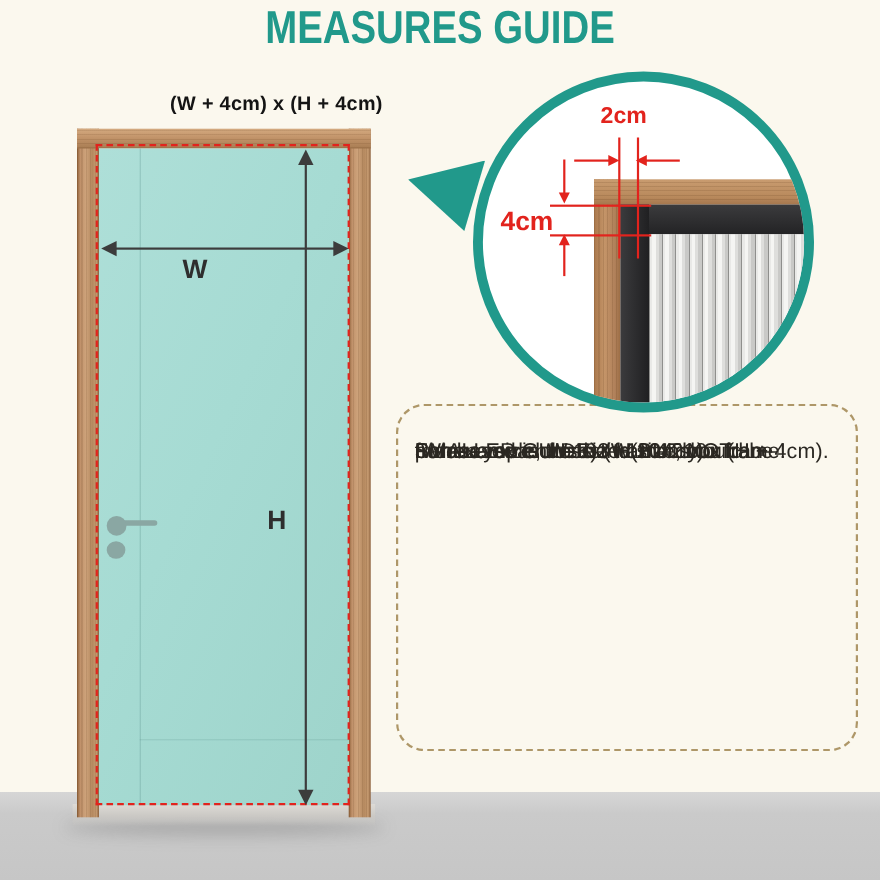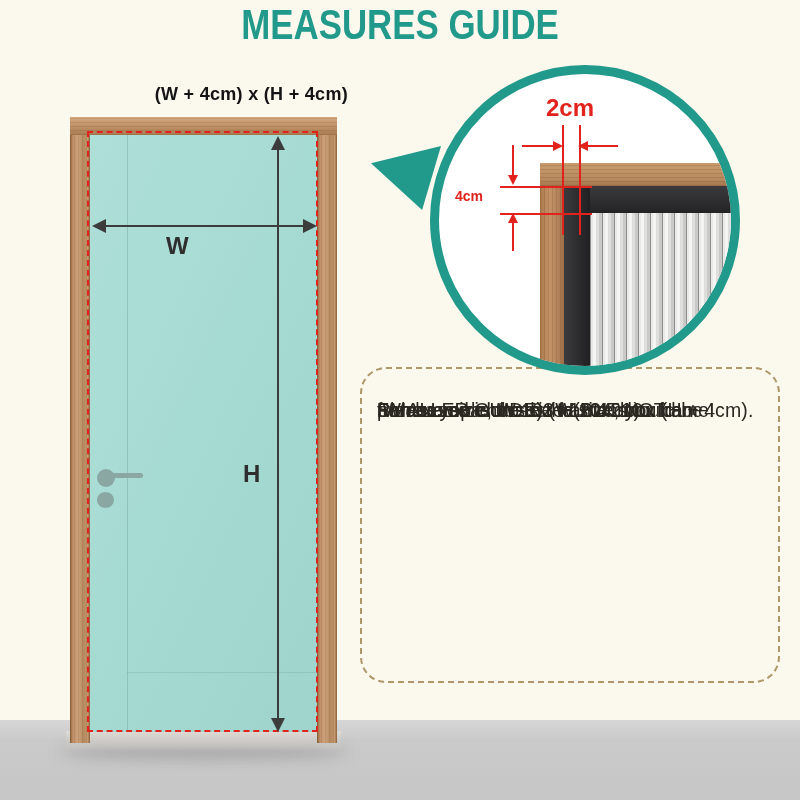--- a/index.html
+++ b/index.html
@@ -84,22 +84,22 @@
     border-left:10px solid var(--measure-red,#e2231d);}
   .a2-right-shaft{left:587px;top:145px;width:31px;height:2px;}
   .a2-right-head{left:578px;top:141px;border-top:5px solid transparent;border-bottom:5px solid transparent;
     border-right:10px solid var(--measure-red,#e2231d);}
   .a4-top-shaft{left:512px;top:145px;width:2px;height:32px;}
   .a4-top-head{left:508px;top:175px;border-left:5px solid transparent;border-right:5px solid transparent;
     border-top:10px solid var(--measure-red,#e2231d);}
   .a4-bot-shaft{left:512px;top:221px;width:2px;height:30px;}
   .a4-bot-head{left:508px;top:213px;border-left:5px solid transparent;border-right:5px solid transparent;
     border-bottom:10px solid var(--measure-red,#e2231d);}
-  .gap-label-2cm{left:546px;top:94px;font-size:24px;font-weight:bold;color:var(--measure-red,#e2231d);}
-  .gap-label-4cm{left:455px;top:188px;font-size:14px;font-weight:bold;color:var(--measure-red,#e2231d);}
+  .gap-label-2cm{left:546px;top:94px;font-size:21px;font-weight:bold;color:var(--measure-red,#e2231d);}
+  .gap-label-4cm{left:455px;top:188px;font-size:24px;font-weight:bold;color:var(--measure-red,#e2231d);}
 </style>
 </head>
 <body>
 
 <div id="stage">
 
   <div class="page-title">MEASURES GUIDE</div>
 
   <div class="floor"></div>
   <div class="door-shadow"></div>

